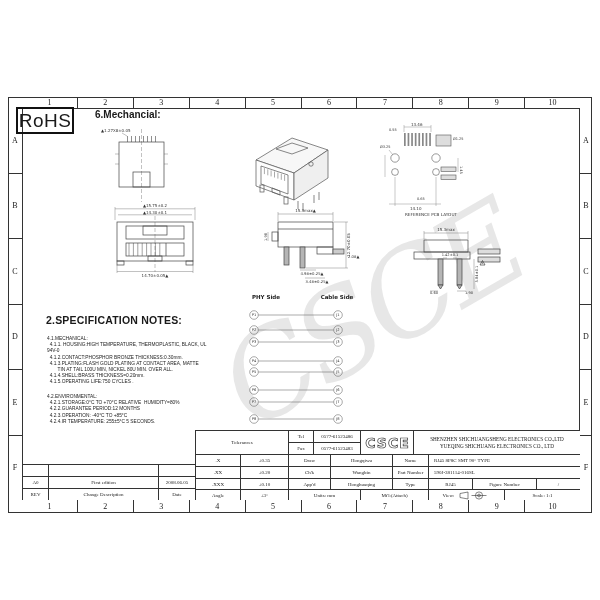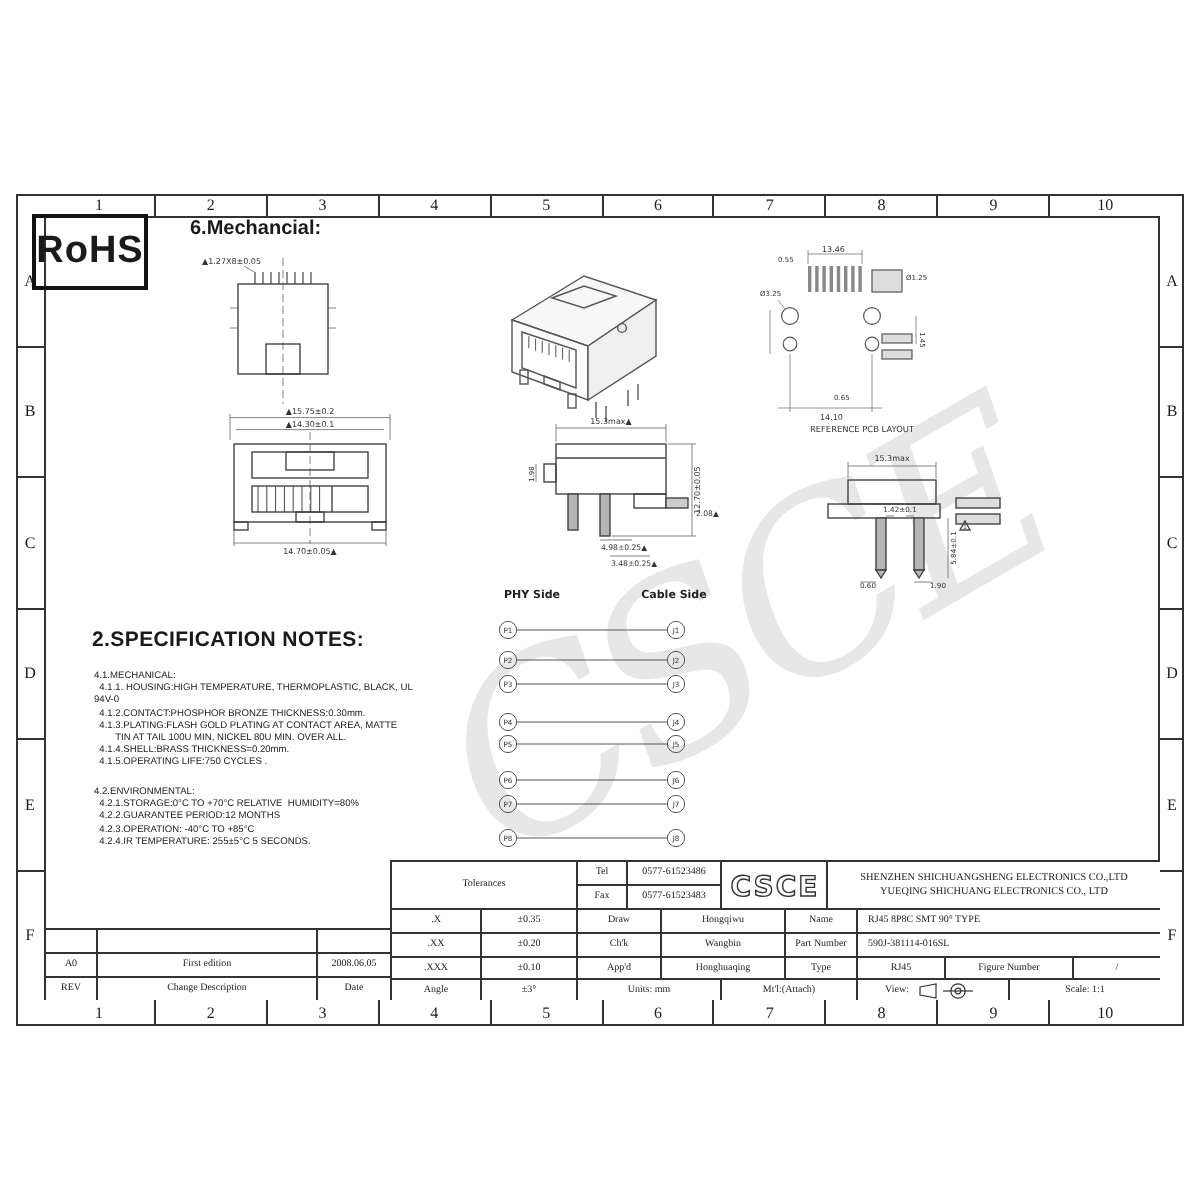--- a/index.html
+++ b/index.html
@@ -5,23 +5,23 @@
   *{box-sizing:border-box;margin:0;padding:0}
   body{width:600px;height:600px;background:#fff;font-family:"Liberation Serif","DejaVu Serif",serif;color:#1a1a1a}
   .sheet{position:relative;width:600px;height:600px;background:#fff;overflow:hidden}
   .frame{position:absolute;border:1px solid #333}
   .gs-h{position:absolute;display:flex}
   .gs-h>div{flex:1;text-align:center;font-size:8px}
   .gs-h>div+div{border-left:1px solid #333}
   .gs-v{position:absolute;display:flex;flex-direction:column}
   .gs-v>div{flex:1;display:flex;align-items:center;justify-content:center;font-size:8px}
   .gs-v>div+div{border-top:1px solid #333}
-  .rohs{position:absolute;left:16px;top:107px;width:58px;height:38px;border:2px solid #111;
+  .rohs{position:absolute;left:16px;top:107px;width:58px;height:27px;border:2px solid #111;
         display:flex;align-items:center;justify-content:center;
-        font-family:"Liberation Sans",sans-serif;font-weight:bold;font-size:19px;letter-spacing:.5px}
+        font-family:"Liberation Sans",sans-serif;font-weight:normal;font-size:19px;letter-spacing:.5px}
   .h1{position:absolute;left:95px;top:109px;font-family:"Liberation Sans",sans-serif;font-weight:bold;font-size:10px}
   .h2{position:absolute;left:46px;top:314px;font-family:"Liberation Sans",sans-serif;font-weight:600;font-size:10.5px;letter-spacing:.2px}
   .specblock{position:absolute;left:47px;width:200px}
   .spec-line{white-space:pre;font-family:"Liberation Sans",sans-serif;font-size:4.8px;line-height:6.2px;color:#222}
   .wm{position:absolute;left:222px;top:248px;width:340px;height:170px;
       font-family:"DejaVu Serif",serif;font-style:italic;font-size:118px;line-height:1;
       color:rgba(70,70,70,0.13);transform:rotate(-30deg);letter-spacing:-6px;pointer-events:none}
   .tb{position:absolute;border-left:1px solid #333;border-top:1px solid #333;font-size:5px;
       display:flex;align-items:center;justify-content:center;white-space:nowrap;overflow:hidden;color:#222;background:#fff}
   .tb.left{justify-content:flex-start;padding-left:5px}

